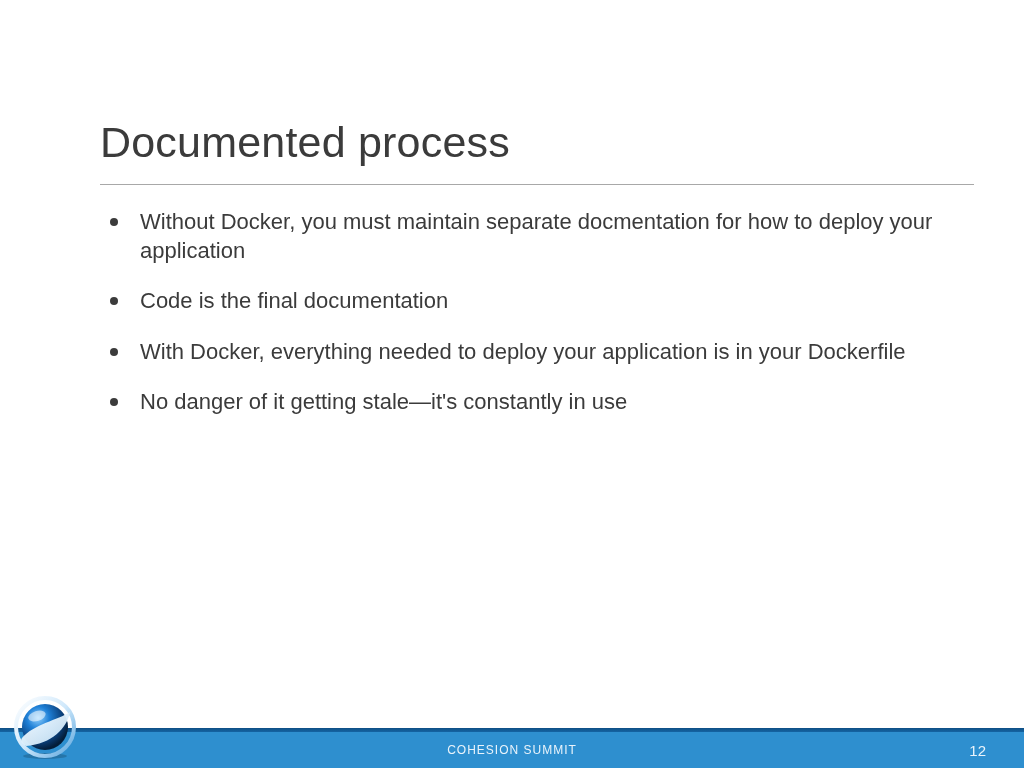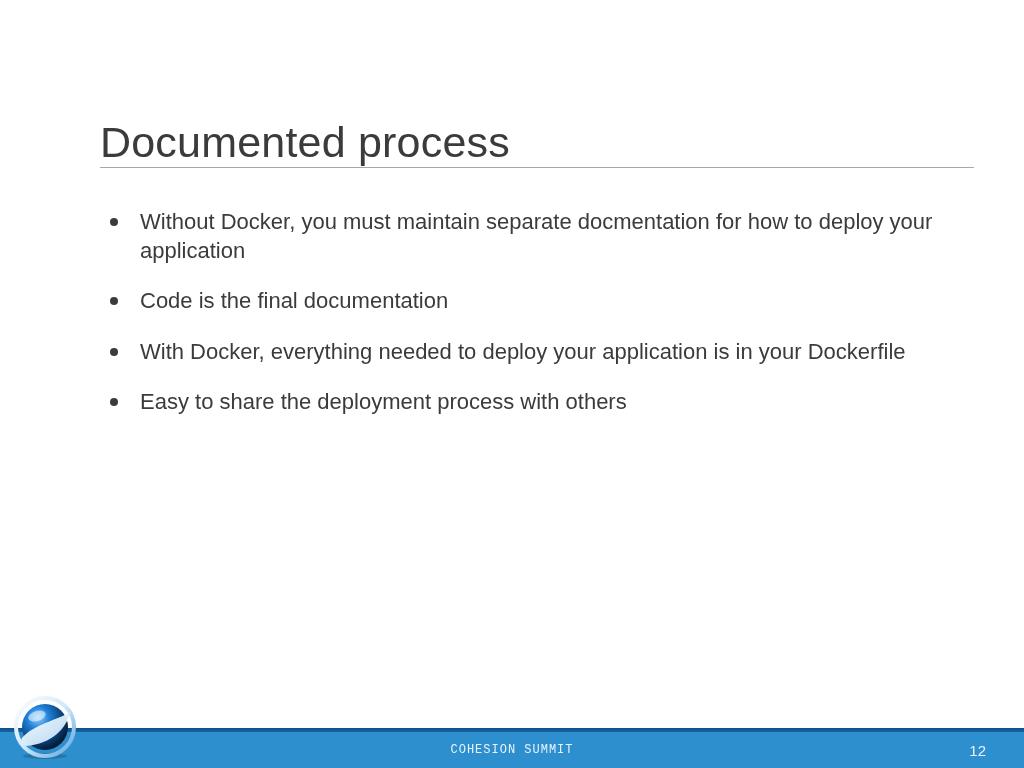--- a/index.html
+++ b/index.html
@@ -22,21 +22,21 @@
   }
 
   .title {
     position: absolute;
     left: 100px;
     right: 50px;
     top: 118px;
     font-size: 43px;
     font-weight: 300;
     color: #3b3b3b;
-    padding-bottom: 0;
+    padding-bottom: 17px;
     border-bottom: 1px solid #a8a8a8;
     letter-spacing: 0.2px;
   }
 
   .bullets {
     position: absolute;
     left: 100px;
     top: 208px;
     right: 44px;
     font-size: 22px;
@@ -90,21 +90,20 @@
     bottom: 0;
     left: 0;
     right: 0;
     height: 36px;
     display: flex;
     align-items: center;
     justify-content: center;
     color: #e9f3fb;
     font-size: 12px;
     letter-spacing: 1px;
-    font-family: Liberation Mono, monospace;
   }
 
   .page-number {
     position: absolute;
     right: 38px;
     bottom: 0;
     height: 36px;
     display: flex;
     align-items: center;
     color: #e9f3fb;
@@ -125,21 +124,21 @@
 
 <div class="slide">
 
   <div class="title">Documented process</div>
 
   <div class="bullets">
     <ul>
       <li><span>Without Docker, you must maintain separate docmentation for how to deploy your application</span></li>
       <li><span>Code is the final documentation</span></li>
       <li><span>With Docker, everything needed to deploy your application is in your Dockerfile</span></li>
-      <li><span>Easy to share the deployment process with others</span></li>
+      <li><span>No danger of it getting stale—it's constantly in use</span></li>
     </ul>
   </div>
 
   <div class="footer-top-line"></div>
   <div class="footer-band"></div>
 
   <div class="footer-text">COHESION SUMMIT</div>
   <div class="page-number">12</div>
 
   <div class="logo">

